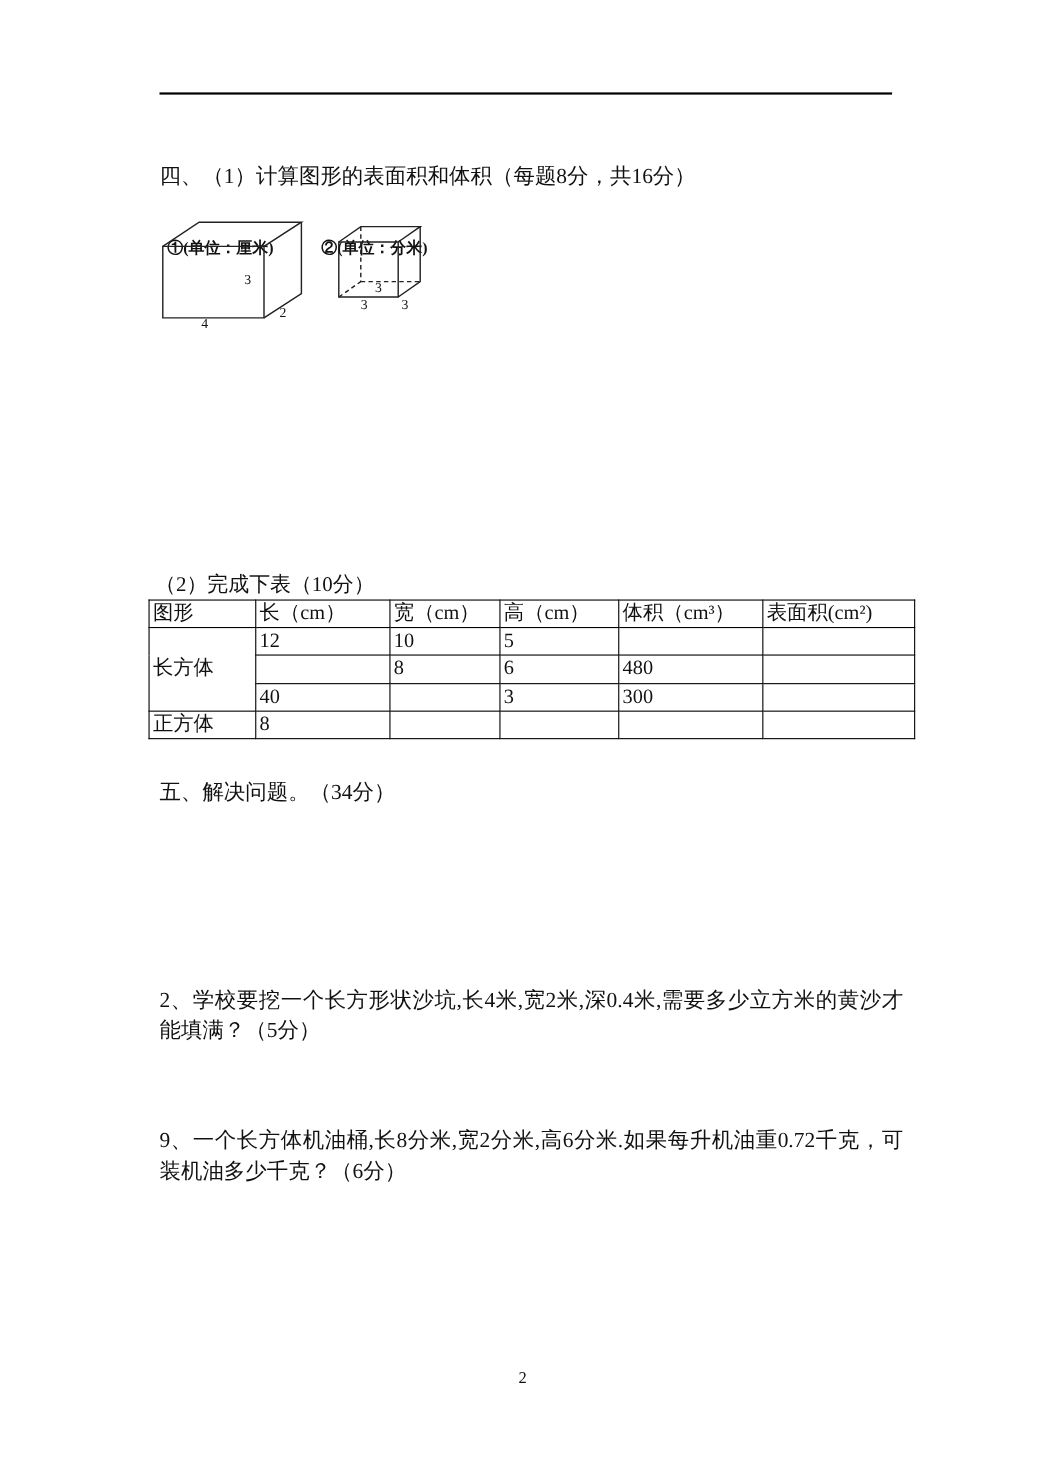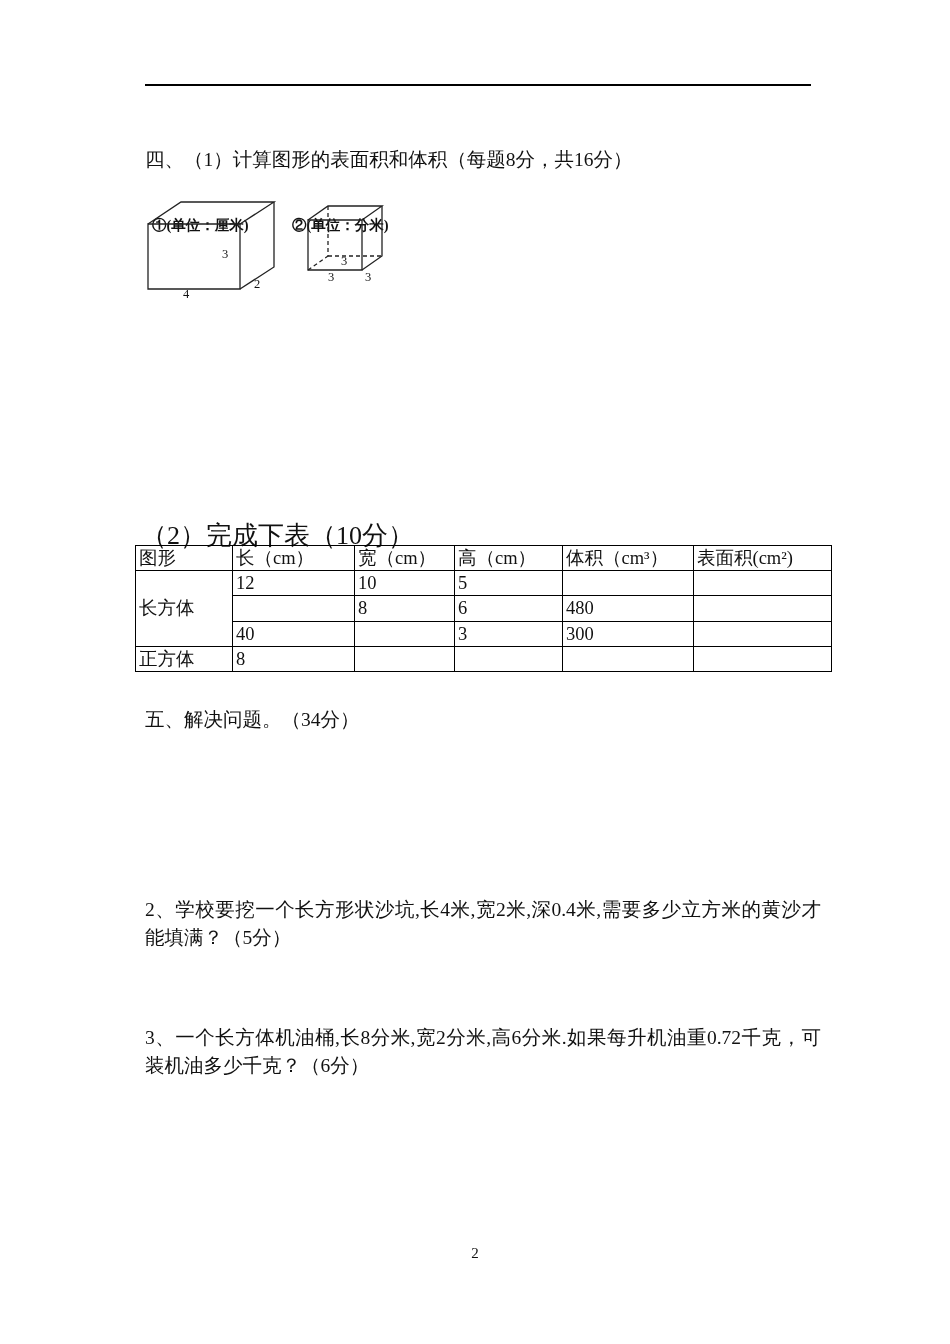--- a/index.html
+++ b/index.html
@@ -15,21 +15,21 @@
     margin: 0 auto;
     padding-left: 16px;
   }
   .abs { position: absolute; }
   .header-rule {
     border-top: 2px solid #000;
     height: 0;
   }
   .h-title { font-size: 19.5px; white-space: nowrap; }
   .fig-label { font-size: 14.5px; font-weight: bold; white-space: nowrap; }
-  .sub-title { font-size: 26px; white-space: nowrap; }
+  .sub-title { font-size: 19px; white-space: nowrap; }
   .problem {
     font-size: 19.5px;
     line-height: 1.45;
     width: 676px;
     text-align: justify;
   }
   table.dim-table {
     border-collapse: collapse;
     table-layout: fixed;
     width: 696px;
@@ -138,18 +138,18 @@
         <td></td>
       </tr>
     </tbody>
   </table>
 
   <div class="abs h-title" style="left:145px; top:706px;font-family:Liberation Serif, serif;">五、解决问题。（34分）</div>
 
 
   <p class="abs problem" style="left:145px; top:896px;">2、学校要挖一个长方形状沙坑,长4米,宽2米,深0.4米,需要多少立方米的黄沙才能填满？（5分）</p>
 
-  <p class="abs problem" style="left:145px; top:1024px;">3、一个长方体机油桶,长8分米,宽2分米,高6分米.如果每升机油重0.72千克，可装机油多少千克？（6分）</p>
+  <p class="abs problem" style="left:145px; top:1024px;">9、一个长方体机油桶,长8分米,宽2分米,高6分米.如果每升机油重0.72千克，可装机油多少千克？（6分）</p>
 
 
   <div class="abs pagenum" style="left:0px; top:1245px;">2</div>
 
 </div>
 
 </body></html>

